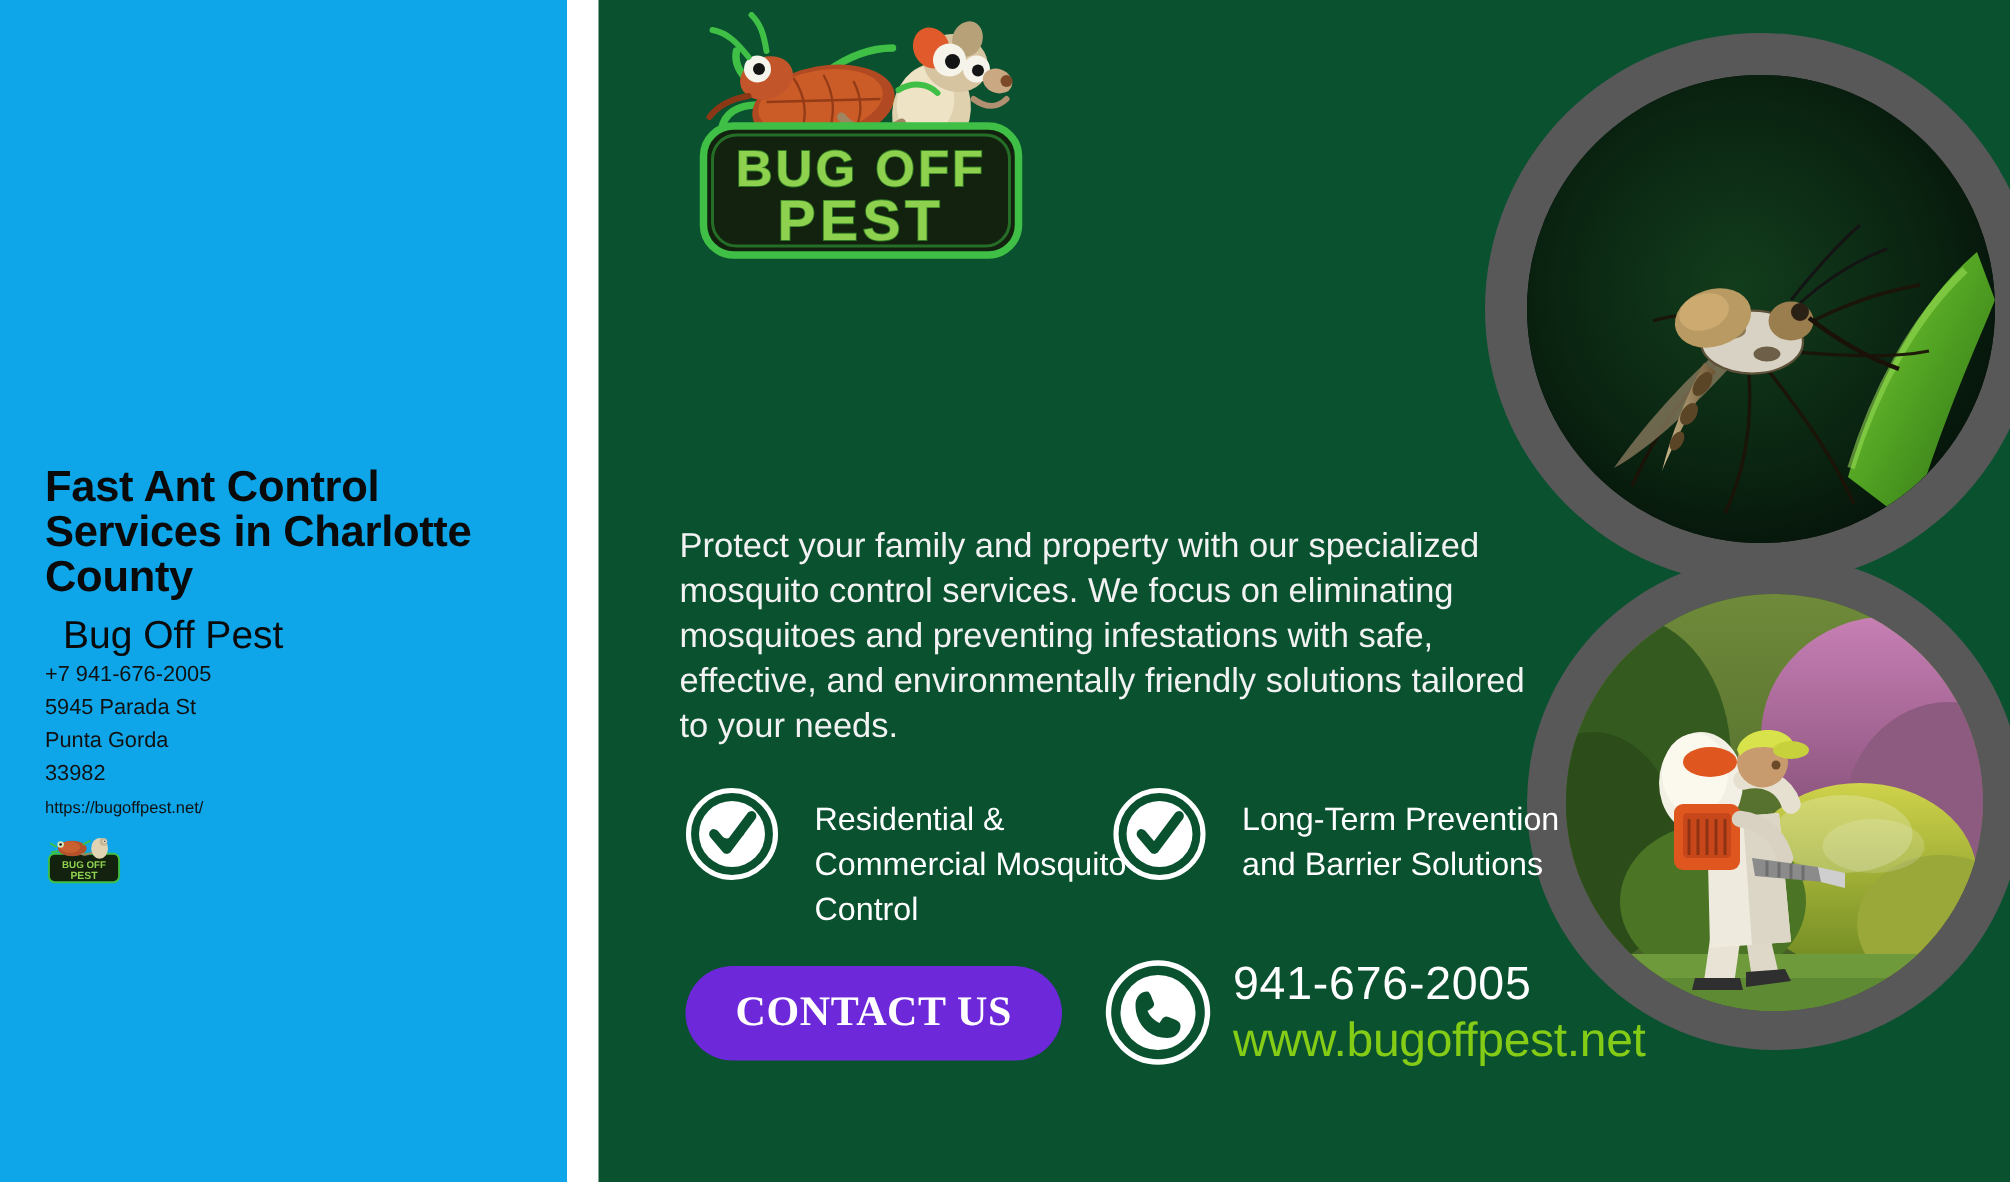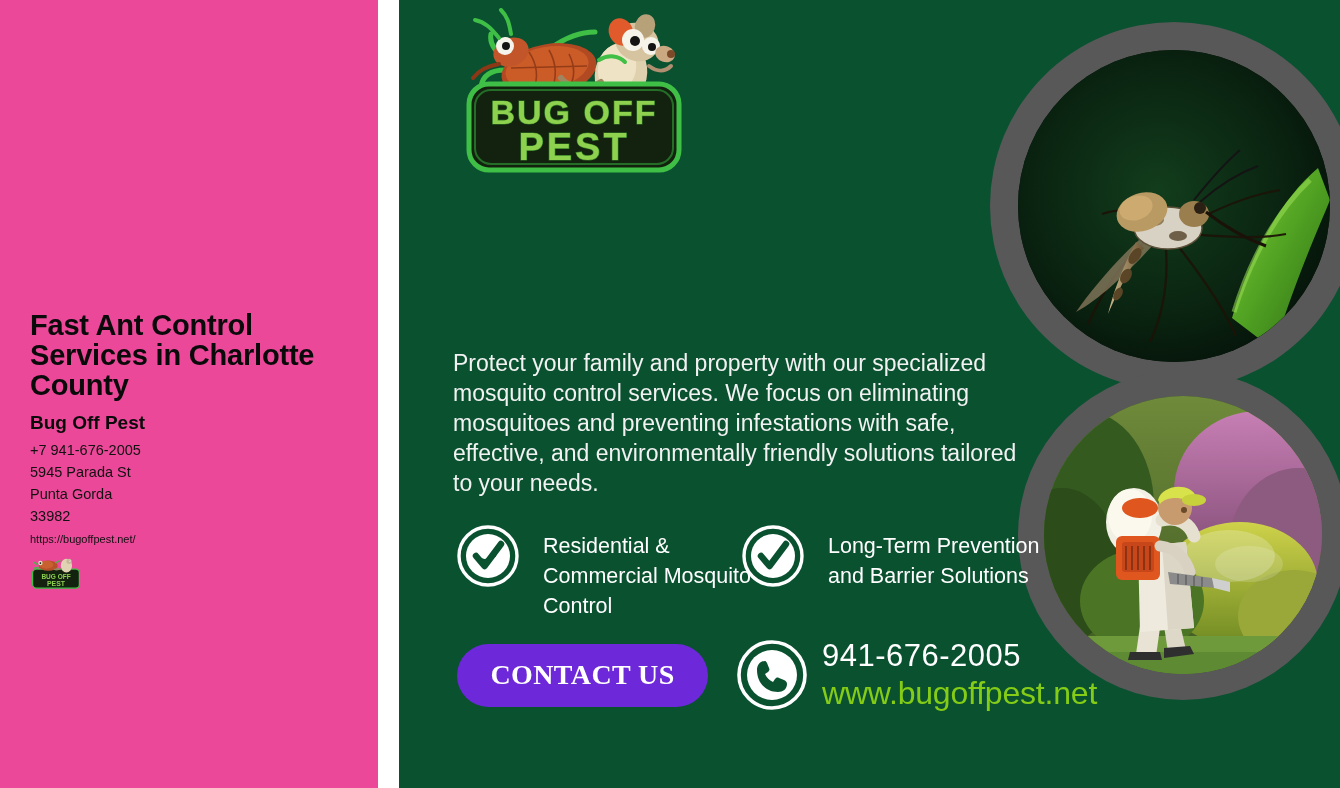--- a/index.html
+++ b/index.html
@@ -7,28 +7,28 @@
   body{
     width:1340px;height:788px;overflow:hidden;
     font-family:"Liberation Sans", sans-serif;
     background:#ffffff;
   }
   .page{position:relative;width:1340px;height:788px;overflow:hidden;}
 
   
   .left-panel{
     position:absolute;left:0;top:0;width:378px;height:788px;
-    background:#ec4899;
+    background:#0ea5e9;
   }
   .left-inner{position:absolute;left:30px;top:310px;width:340px;}
   .listing-title{
     font-size:29px;font-weight:bold;color:#0a0a0a;line-height:30px;
     letter-spacing:-0.2px;margin:0 0 12px 0;
   }
-  .biz-name{font-size:19px;font-weight:bold;color:#0a0a0a;margin:0 0 6px 0;line-height:22px;}
+  .biz-name{font-size:26px;font-weight:normal;color:#0a0a0a;margin:0 0 6px 12px;line-height:22px;}
   .biz-line{font-size:14.5px;color:#111;line-height:20px;margin:0 0 2px 0;}
   .biz-url{font-size:11px;color:#111;line-height:18px;margin-top:4px;}
   .mini-logo{position:absolute;left:30px;top:556px;width:52px;height:34px;}
 
   
   .poster{
     position:absolute;left:399px;top:0;width:941px;height:788px;
     background:#0a5130;overflow:hidden;
   }
 

